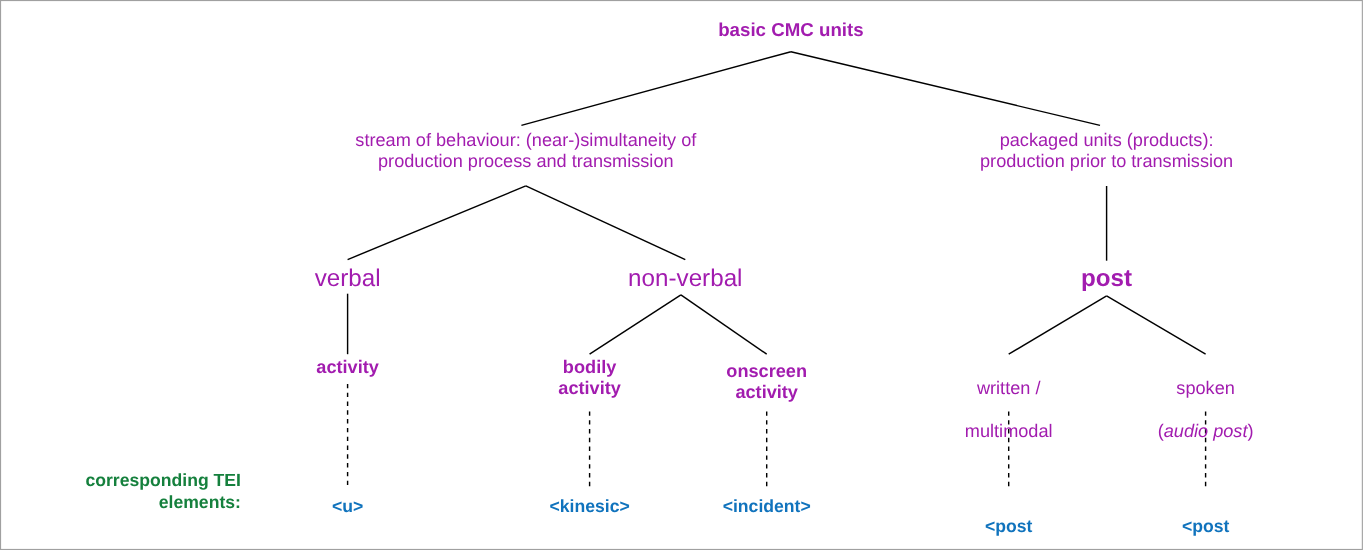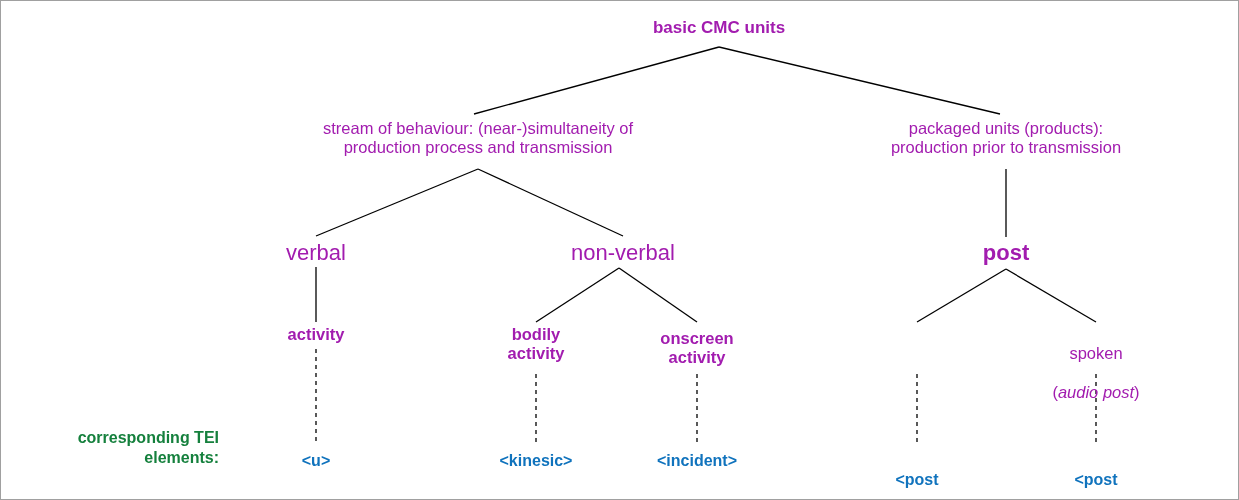--- a/index.html
+++ b/index.html
@@ -112,20 +112,24 @@
   <div class="node lvl3 bold" style="left:1005px; top:239px; width:200px;">post</div>
 
   <div class="node lvl4 bold" style="left:315px; top:324px; width:240px;">activity</div>
 
   <div class="node lvl4 bold" style="left:535px; top:324px; width:180px;">bodily
 activity</div>
 
   <div class="node lvl4 bold" style="left:696px; top:328px; width:180px;">onscreen
 activity</div>
 
+  <div class="node lvl4 plain" style="left:916px; top:324px; width:220px;">
+    <div>written /</div>
+    <div>multimodal</div>
+  </div>
 
   <div class="node lvl4 plain" style="left:1095px; top:324px; width:220px;">
     <div>spoken</div>
     <div><span>(</span><span class="italicline">audio post</span><span>)</span></div>
   </div>
 
   <div class="tei-caption" style="left:22px; top:427px; width:196px;">corresponding TEI
 elements:</div>
 
   <div class="tei" style="left:315px; top:450px; width:200px;">&lt;u&gt;</div>

